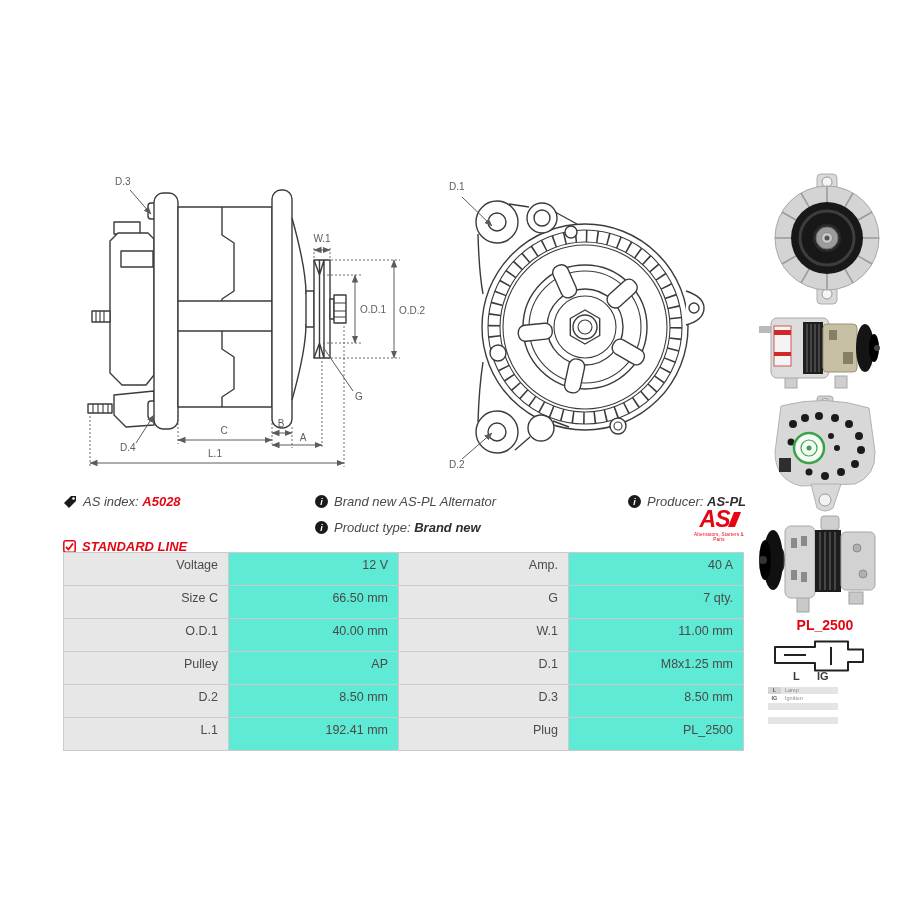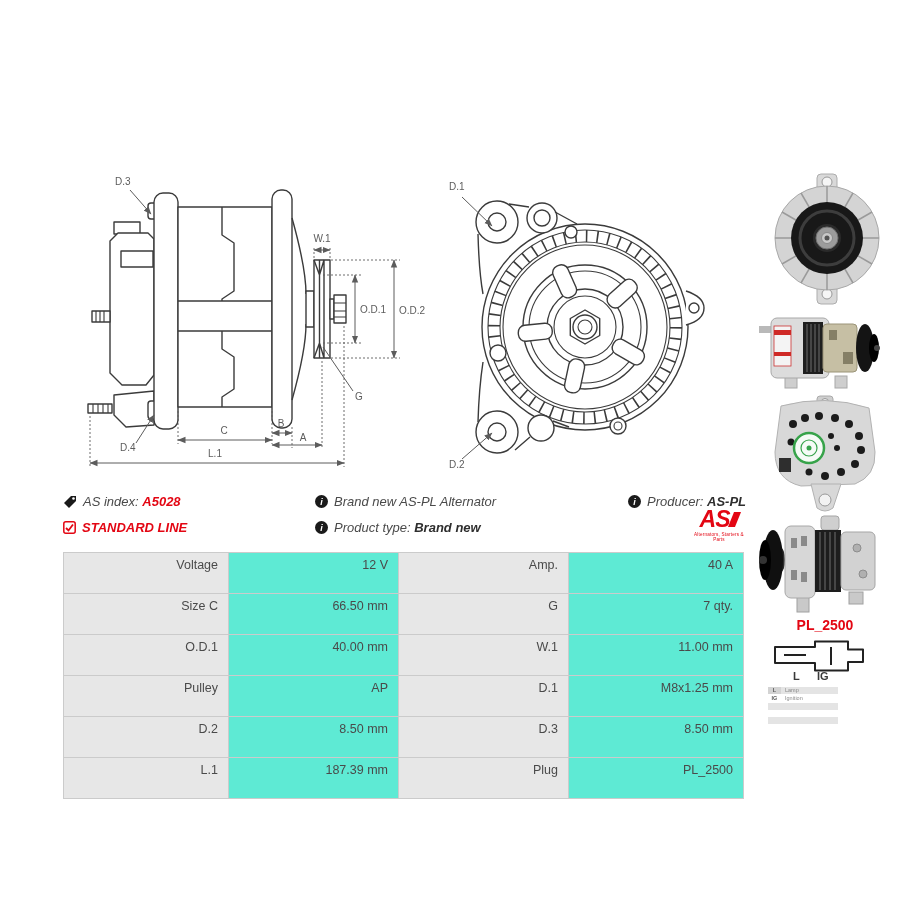--- a/index.html
+++ b/index.html
@@ -23,21 +23,21 @@
         font-size:9px;font-weight:bold;align-items:center;justify-content:center;margin-right:6px;flex:none;}
   .icosvg{margin-right:6px;flex:none;}
   
   .logo{width:58px;text-align:center;}
   .logo-as{font-size:23px;font-weight:bold;font-style:italic;color:#e30613;letter-spacing:-1px;line-height:20px;}
   .logo-slash{display:inline-block;width:7px;height:15px;background:#e30613;transform:skewX(-22deg);margin-left:2px;}
   .logo-tag{font-size:4.6px;color:#e30613;margin-top:1px;letter-spacing:0.2px;}
   
   table.spec{border-collapse:collapse;table-layout:fixed;}
   table.spec td{border:1px solid #cbcbcb;height:24px;font-size:12.5px;color:#4a4a4a;
-                text-align:right;padding:0 10px 16px 4px;overflow:hidden;white-space:nowrap;}
+                text-align:right;padding:0 10px 8px 4px;overflow:hidden;white-space:nowrap;}
   td.lab{background:#e7e7e7;}
   td.val{background:#5eead4;}
   
   .plugname{color:#e30613;font-weight:bold;font-size:14px;text-align:center;}
   .pinlbl{font-weight:bold;font-size:11px;color:#3a3a3a;position:absolute;top:0;}
   .mini-table{width:70px;}
   .mt-row{display:flex;height:7px;margin-bottom:1px;background:#e4e4e4;align-items:center;
           font-size:5.5px;color:#8a8a8a;line-height:7px;}
   .mt-pin{width:13px;height:7px;background:#d3d3d3;text-align:center;font-weight:bold;color:#555;flex:none;}
   .mt-desc{padding-left:4px;white-space:nowrap;}
@@ -262,21 +262,21 @@
   <span class="iico">i</span>
   <span>Brand new AS-PL Alternator</span>
 </div>
 
 <div class="abs inforow" style="left:628px;top:494px">
   <span class="iico">i</span>
   <span>Producer:</span>&nbsp;
   <span class="b">AS-PL</span>
 </div>
 
-<div class="abs inforow" style="left:63px;top:520px">
+<div class="abs inforow" style="left:63px;top:539px">
   <svg class="icosvg" width="13" height="13" viewBox="0 0 13 13">
     <rect x="0.8" y="0.8" width="11.4" height="11.4" rx="2" fill="#fff" stroke="#e30613" stroke-width="1.5"></rect>
     <path d="M3,7 L5.5,9.5 L10,3.5" stroke="#e30613" stroke-width="1.8" fill="none"></path>
   </svg>
   <span class="red">STANDARD LINE</span>
 </div>
 
 <div class="abs inforow" style="left:315px;top:520px">
   <span class="iico">i</span>
   <span>Product type:</span>&nbsp;
@@ -321,21 +321,21 @@
       <td class="val">M8x1.25 mm</td>
     </tr>
     <tr>
       <td class="lab">D.2</td>
       <td class="val">8.50 mm</td>
       <td class="lab">D.3</td>
       <td class="val">8.50 mm</td>
     </tr>
     <tr>
       <td class="lab">L.1</td>
-      <td class="val">187.39 mm</td>
+      <td class="val">192.41 mm</td>
       <td class="lab">Plug</td>
       <td class="val">PL_2500</td>
     </tr>
   </tbody>
 </table>
 
 <div class="abs plugname" style="left:755px;top:617px;width:140px">PL_2500</div>
 
 <svg class="abs" style="left:773px;top:640px" width="92" height="32" viewBox="0 0 92 32">
   <path d="M2,7 H42 V1.5 H75 V9.5 H90 V22 H75 V30.5 H42 V23 H2 Z" fill="#fff" stroke="#222" stroke-width="2" stroke-linejoin="round"></path>

